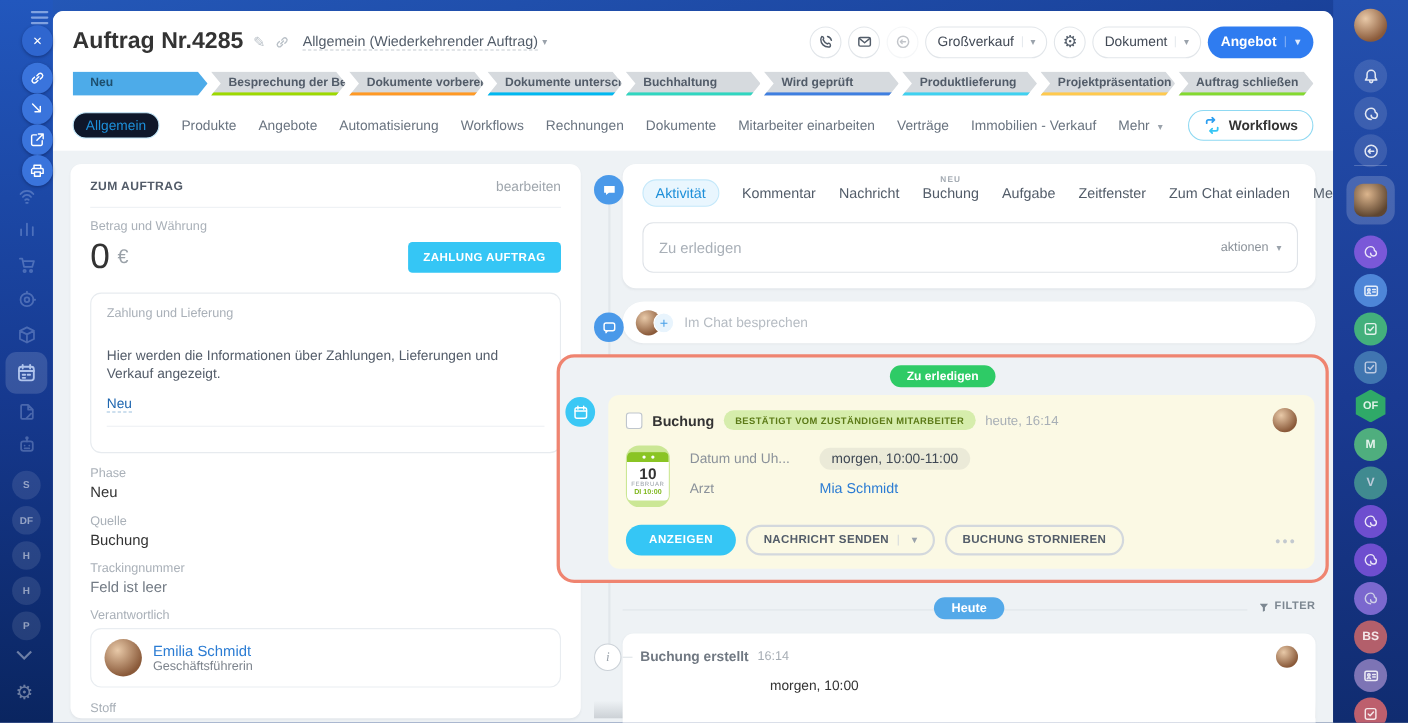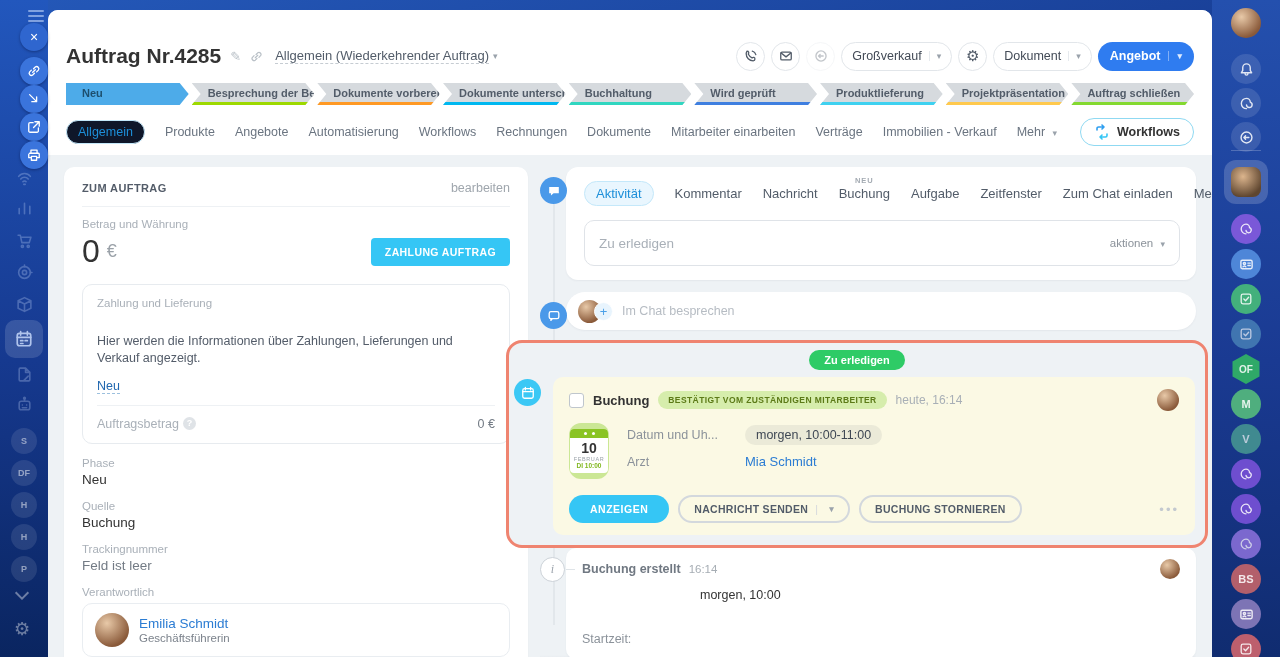--- a/index.html
+++ b/index.html
@@ -42,21 +42,21 @@
   .rr-divider { position:absolute; left:19px; top:150px; width:30px; border-top:1px solid rgba(255,255,255,.22); }
   .rr-active { position:absolute; left:12px; top:160px; width:44px; height:44px; border-radius:12px;
     background:rgba(255,255,255,.18); display:flex; align-items:center; justify-content:center; }
   .rr-active .face { width:30px; height:30px; border-radius:8px;
     background:radial-gradient(circle at 40% 32%, #dcb58d, #5f4630 75%); }
   .hex { border-radius:0; clip-path:polygon(50% 0,95% 25%,95% 75%,50% 100%,5% 75%,5% 25%); }
 
   
   .content { position:absolute; left:48px; right:68px; top:10px; bottom:0;
     background:#eef2f5; border-radius:10px 10px 0 0; overflow:hidden; z-index:4; }
-  .c-head { background:#fff; padding:26px 18px 0 18px; }
+  .c-head { background:#fff; padding:8px 18px 0 18px; }
   .title-row { display:flex; align-items:center; height:40px; }
   .page-title { font-size:21px; font-weight:bold; color:#333; }
   .t-ico { color:#b9c0c7; margin-left:9px; font-size:13px; cursor:pointer; }
   .pipe-label { margin-left:12px; font-size:13px; color:#525c69; border-bottom:1px dashed #c6ccd2; cursor:pointer; }
   .caret { color:#9aa2ab; font-size:9px; margin-left:4px; }
   .head-actions { margin-left:auto; display:flex; align-items:center; gap:6px; }
   .circ-btn { width:29px; height:29px; border-radius:50%; border:1px solid #e2e6ea; background:#fff;
     color:#525c69; display:flex; align-items:center; justify-content:center; cursor:pointer; }
   .circ-btn.disabled { opacity:.35; }
   .pill-btn { height:29px; border:1px solid #e2e6ea; background:#fff; border-radius:15px;
@@ -460,25 +460,20 @@
         <span class="amount-val">0</span>
         <span class="amount-cur">€</span>
         <span class="cyan-btn">ZAHLUNG AUFTRAG</span>
       </div>
 
       <div class="pay-box">
         <div class="f-label">Zahlung und Lieferung</div>
         <div class="pay-desc">Hier werden die Informationen über Zahlungen, Lieferungen und Verkauf angezeigt.</div>
         <span class="dashed-link">Neu</span>
         <div class="hr"></div>
-        <div class="pay-amount-row">
-          <span>Auftragsbetrag</span>
-          <span class="q-ico">?</span>
-          <span class="v">0 €</span>
-        </div>
       </div>
 
       <div class="field">
         <div class="f-label">Phase</div>
         <div class="val">Neu</div>
       </div>
       <div class="field">
         <div class="f-label">Quelle</div>
         <div class="val">Buchung</div>
       </div>
@@ -591,20 +586,29 @@
               <span>NACHRICHT SENDEN</span>
               <span class="sep">|</span>
               <span class="caret">▾</span>
             </span>
             <span class="btn-outline">BUCHUNG STORNIEREN</span>
             <span class="dots">•••</span>
           </div>
         </div>
       </div>
 
+      <div class="day-divider" style="margin-left:26px">
+        <span class="today-pill">Heute</span>
+        <span class="filter-lbl">
+          <svg width="10" height="10" viewBox="0 0 16 16">
+              <path d="M2 3h12L9.5 8.5V13l-3 1.5V8.5z" fill="#7c8791"></path>
+            </svg>
+          <span>FILTER</span>
+        </span>
+      </div>
 
       <div class="block">
         <div class="t-entry">
           <div class="info-circ">i</div>
           <div class="te-head">
             <span class="te-title">Buchung erstellt</span>
             <span class="te-time">16:14</span>
             <div class="avatar" style="width:20px;height:20px;margin-left:auto"></div>
           </div>
           <div class="te-row">

